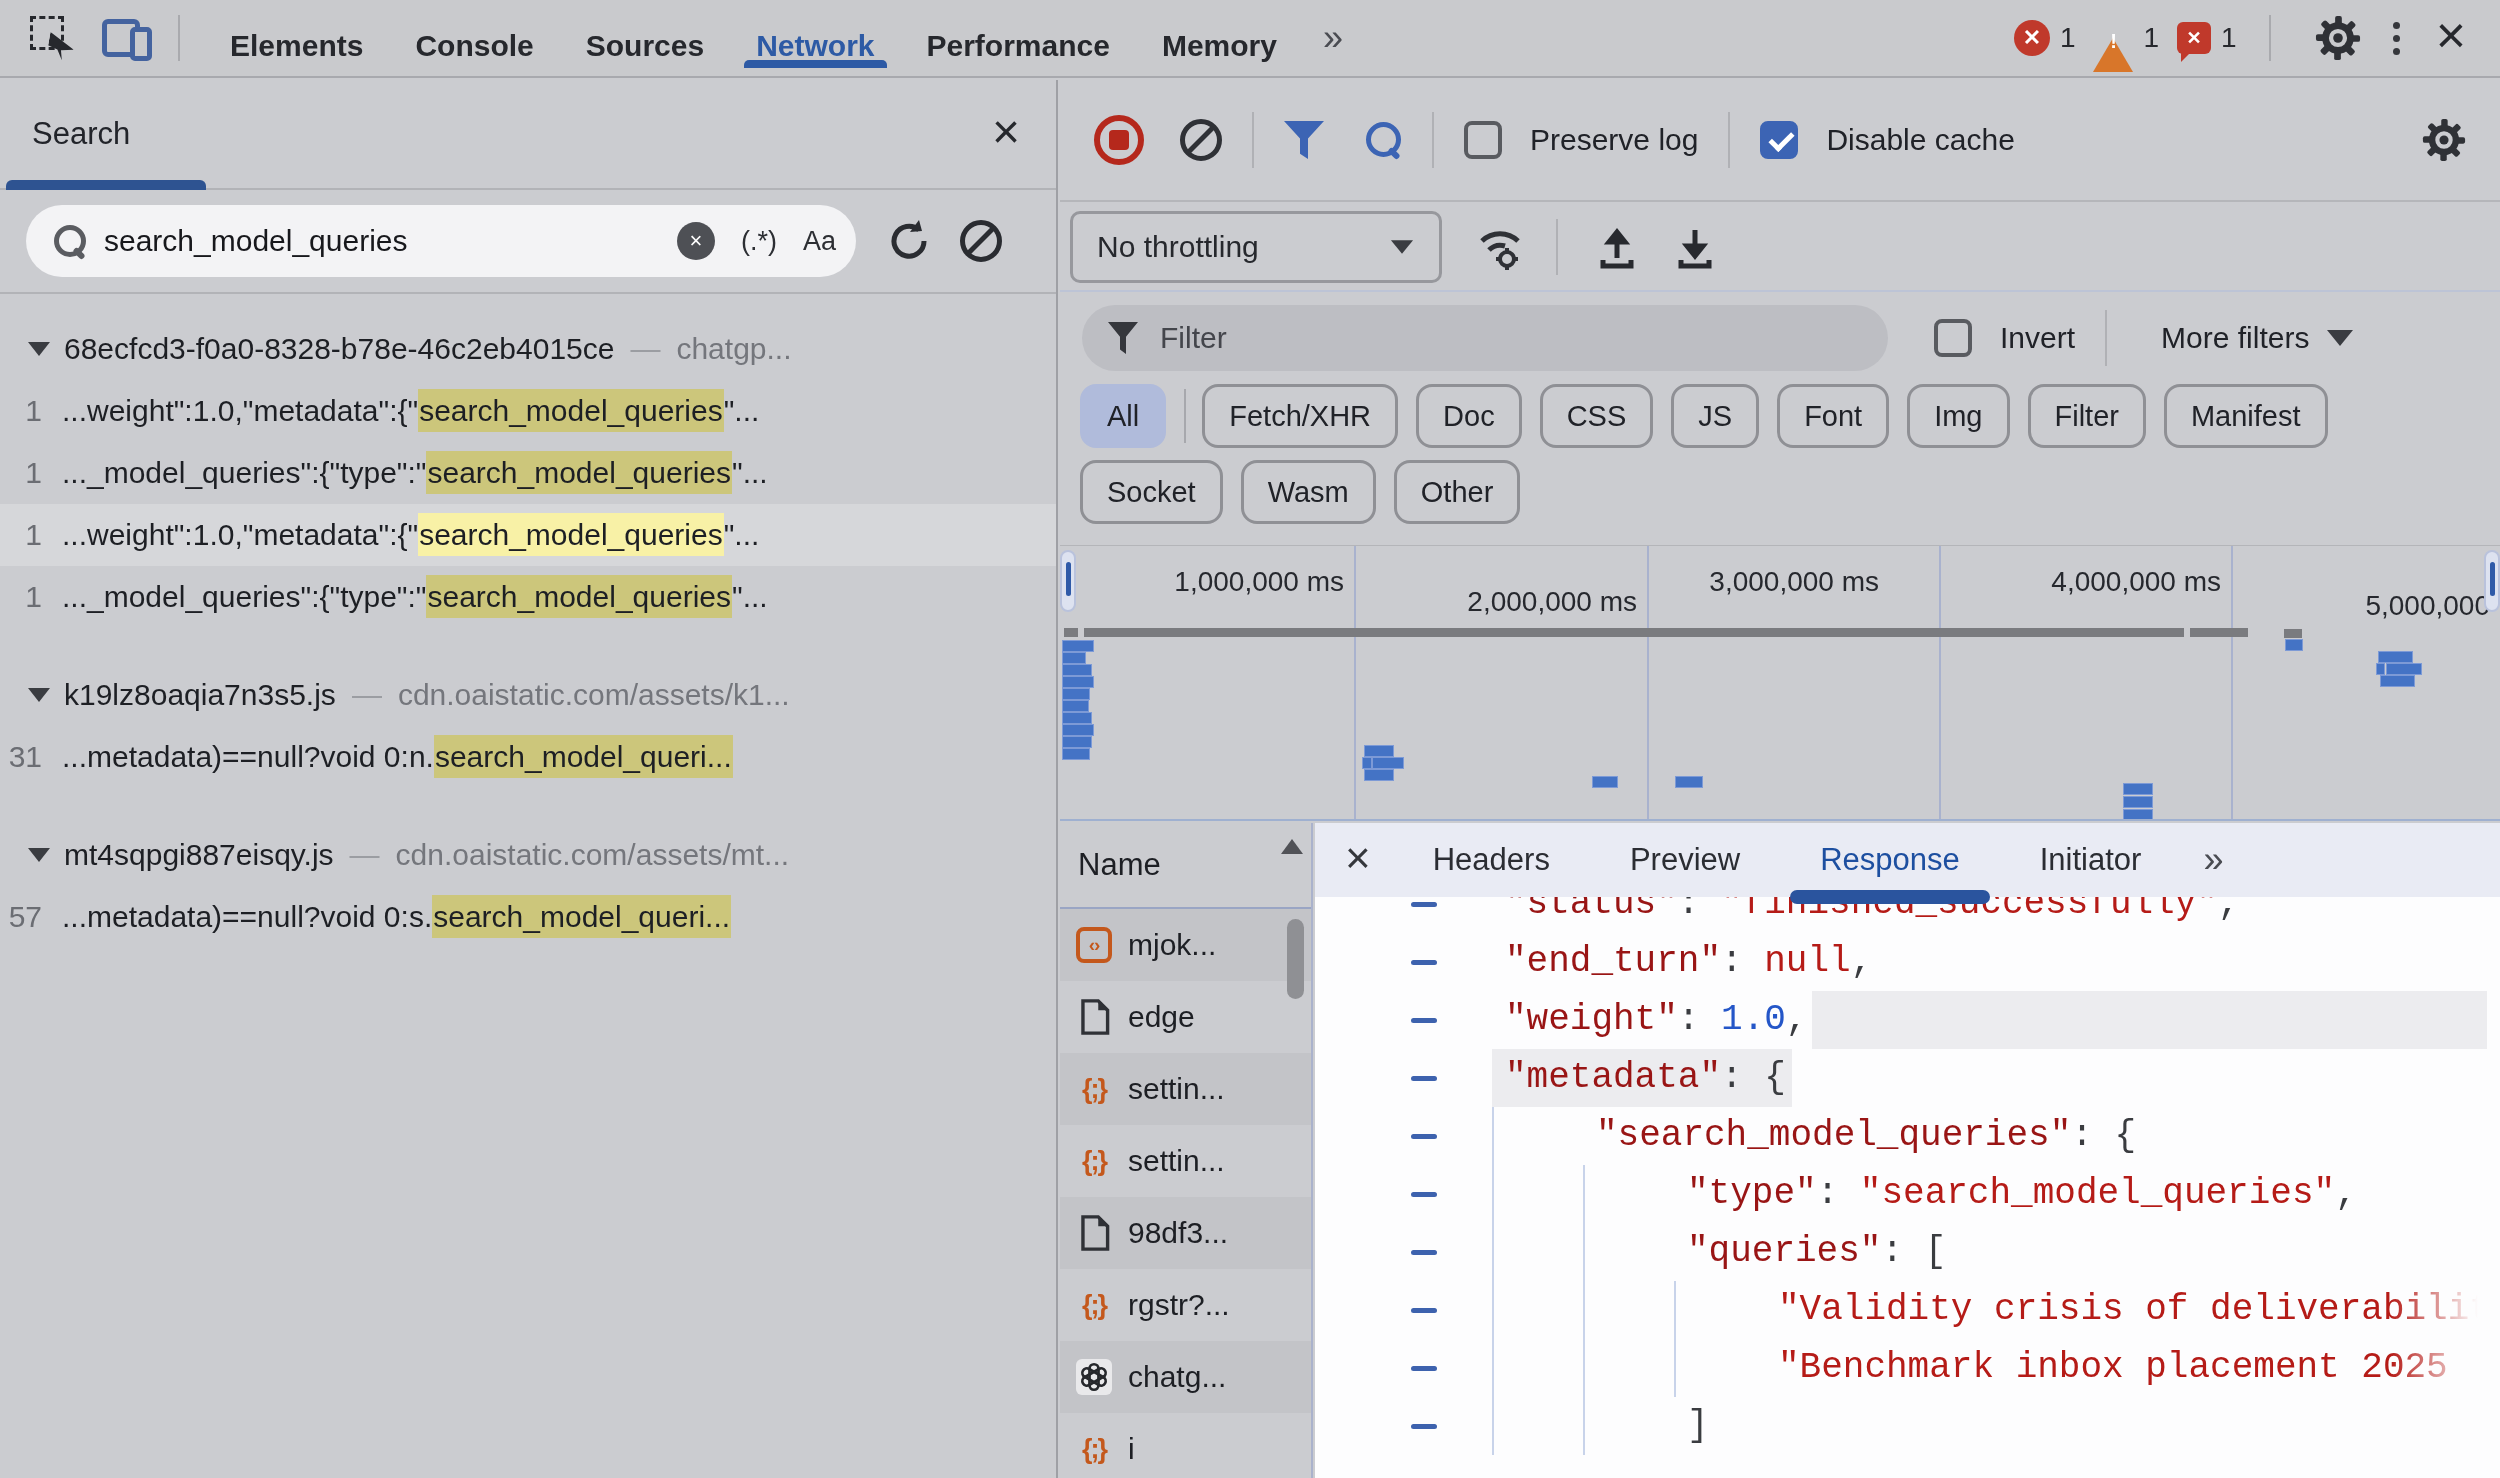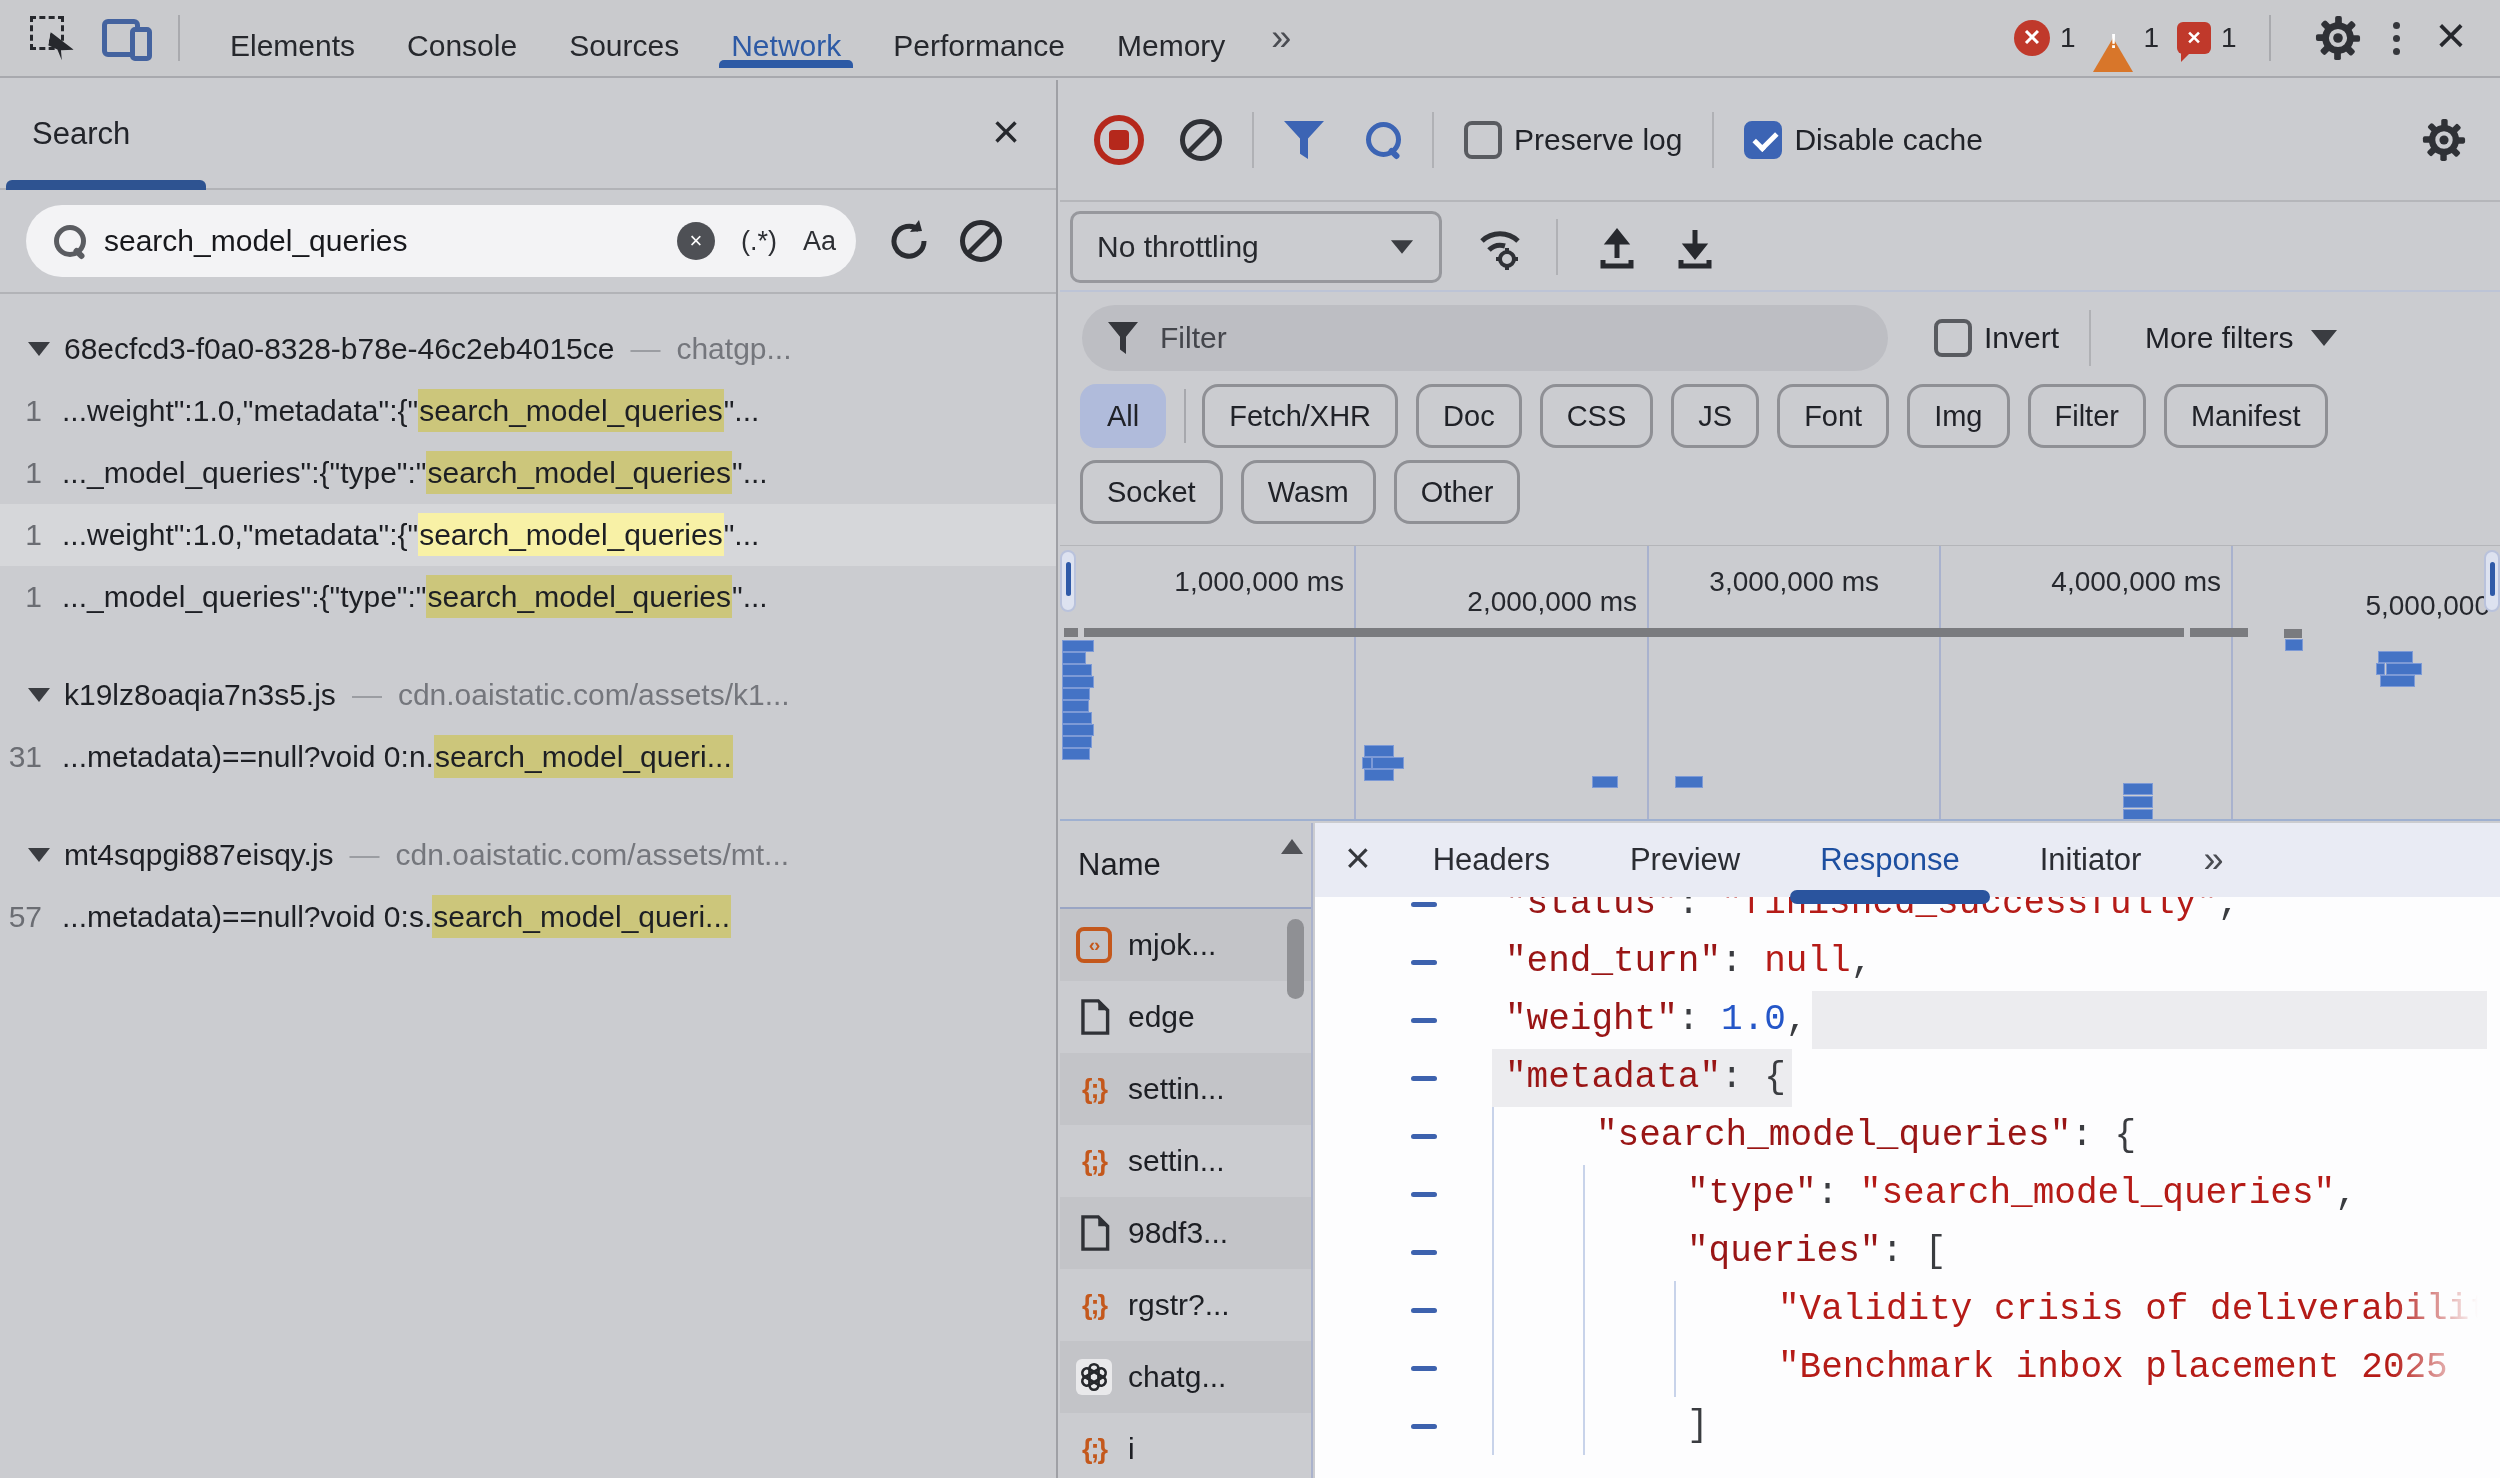--- a/index.html
+++ b/index.html
@@ -11,21 +11,21 @@
   .topbar { position:absolute; left:0; top:0; width:2500px; height:78px; background:#c9cacd;
             border-bottom:2px solid #a8a9ae; display:flex; align-items:center; }
   .inspect { position:relative; width:44px; height:44px; margin-left:30px; flex:none; }
   .inspect .box { position:absolute; left:0; top:0; width:34px; height:34px; border:3px dashed #26282d; }
   .inspect .arrow { position:absolute; right:0; bottom:0; width:26px; height:26px; background:#26282d;
                     clip-path:polygon(0 0, 100% 52%, 52% 62%, 62% 100%, 38% 62%, 0 52%); transform:rotate(10deg); }
   .device { position:relative; width:52px; height:46px; margin-left:28px; flex:none; }
   .device .tab-shape { position:absolute; left:0; top:4px; width:38px; height:38px; border:5px solid #44639f; border-radius:6px; }
   .device .phone { position:absolute; right:2px; top:12px; width:22px; height:34px; border:5px solid #44639f; border-radius:5px; background:#c9cacd; }
   .tb-sep { width:2px; height:46px; background:#a9aaae; margin:0 24px; flex:none; }
-  .tab { font-size:30px; color:#26282d; padding:0 26px; height:60px; line-height:76px; position:relative; flex:none; }
+  .tab { font-size:30px; color:#26282d; padding:0 26px; height:60px; line-height:76px; position:relative; flex:none;font-weight:bold; }
   .tab.active { color:#2d5aa5; }
   .tab.active::after { content:''; position:absolute; left:14px; right:14px; bottom:0; height:8px; background:#2d5aa5; border-radius:5px 5px 0 0; }
   .more-chevron { font-size:36px; color:#4a4c52; padding:0 20px; letter-spacing:-6px; }
   .badges { margin-left:auto; display:flex; align-items:center; gap:10px; }
   .err-badge { width:36px; height:36px; border-radius:50%; background:#c0392b; color:#fff; font-size:22px; font-weight:bold;
                display:flex; align-items:center; justify-content:center; }
   .warn-badge { position:relative; width:40px; height:34px; }
   .warn-badge .tri { width:0; height:0; border-left:20px solid transparent; border-right:20px solid transparent; border-bottom:34px solid #d8762a; }
   .warn-badge .mark { position:absolute; left:0; right:0; bottom:2px; text-align:center; color:#fff; font-size:20px; font-weight:bold; }
   .issue-badge { position:relative; width:34px; height:32px; background:#c0392b; border-radius:6px; color:#fff; font-size:18px; font-weight:bold;
@@ -83,21 +83,21 @@
 
   
   .net-toolbar { position:absolute; left:1060px; top:80px; right:0; height:122px; border-bottom:2px solid #b5b6ba; display:flex; align-items:center; }
   .rec-btn { width:50px; height:50px; border:6px solid #b5281c; border-radius:50%; margin-left:34px; position:relative; flex:none; }
   .rec-btn::after { content:''; position:absolute; left:9px; top:9px; width:20px; height:20px; background:#b5281c; border-radius:4px; }
   .clear-net { color:#2f3136; margin-left:36px; }
   .vsep { width:2px; height:56px; background:#b0b1b5; margin:0 30px; flex:none; }
   .mag-blue { color:#3c64b4; margin-left:42px; width:36px; height:36px; }
   .mag-blue::before { width:25px; height:25px; }
   .mag-blue::after { left:25px; top:25px; }
-  .tool-label { font-size:30px; color:#202228; margin-left:12px; }
+  .tool-label { font-size:30px; color:#202228; margin-left:28px; }
   .gear-right { margin-left:auto; margin-right:34px; }
 
   .throttle-row { position:absolute; left:1060px; top:204px; right:0; height:88px; border-bottom:2px solid #bdc4d6; display:flex; align-items:center; }
   .dd { margin-left:10px; width:372px; height:72px; border:3px solid #97989d; border-radius:10px; display:flex; align-items:center; padding:0 24px; }
   .dd-label { font-size:30px; color:#26282d; }
   .dd .caret-down { margin-left:auto; transform:scale(.85); }
   .wifi-ic { margin-left:32px; }
   .updown { margin-left:8px; }
 
   .filter-row { position:absolute; left:1060px; top:294px; right:0; height:88px; display:flex; align-items:center; }

